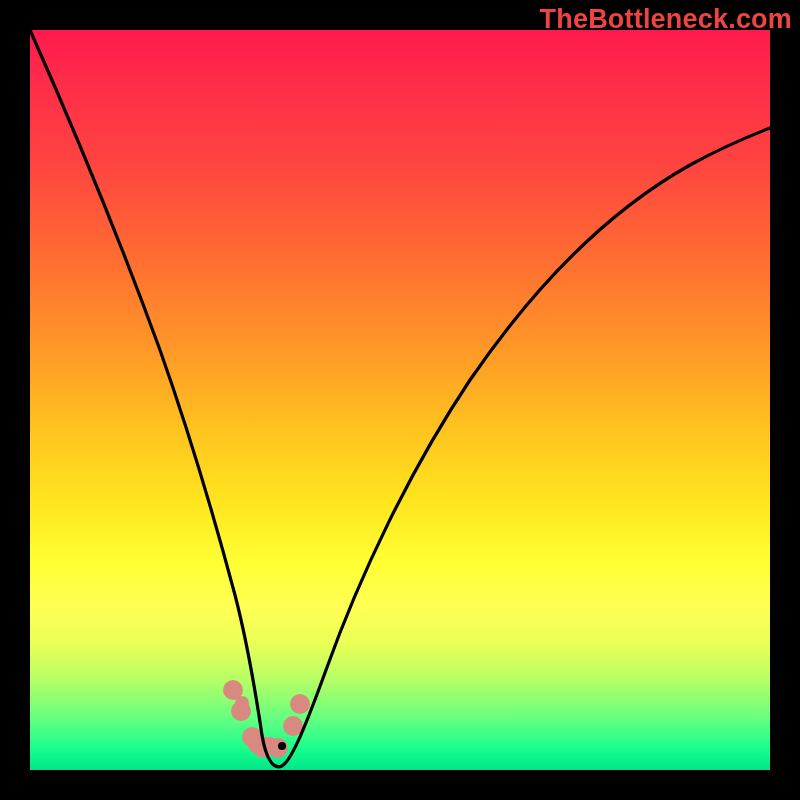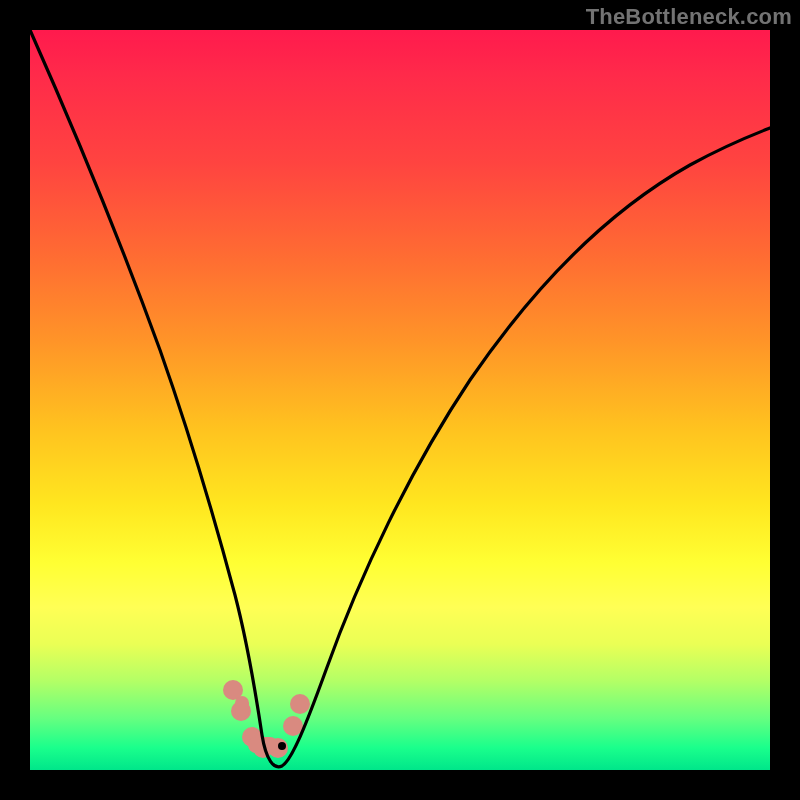--- a/index.html
+++ b/index.html
@@ -31,23 +31,23 @@
       #66ff80 93%,
       #1aff8c 97%,
       #00e68a 100%
     );
   }
   .watermark {
     position: absolute;
     top: 4px;
     right: 8px;
     font-family: Arial, Helvetica, sans-serif;
-    font-size: 22px;
+    font-size: 27px;
     font-weight: 600;
-    color: #737373;
+    color: #ef4444;
     letter-spacing: 0.2px;
   }
   svg.curve {
     position: absolute;
     left: 0; top: 0;
     width: 740px;
     height: 740px;
     overflow: visible;
   }
 </style>

